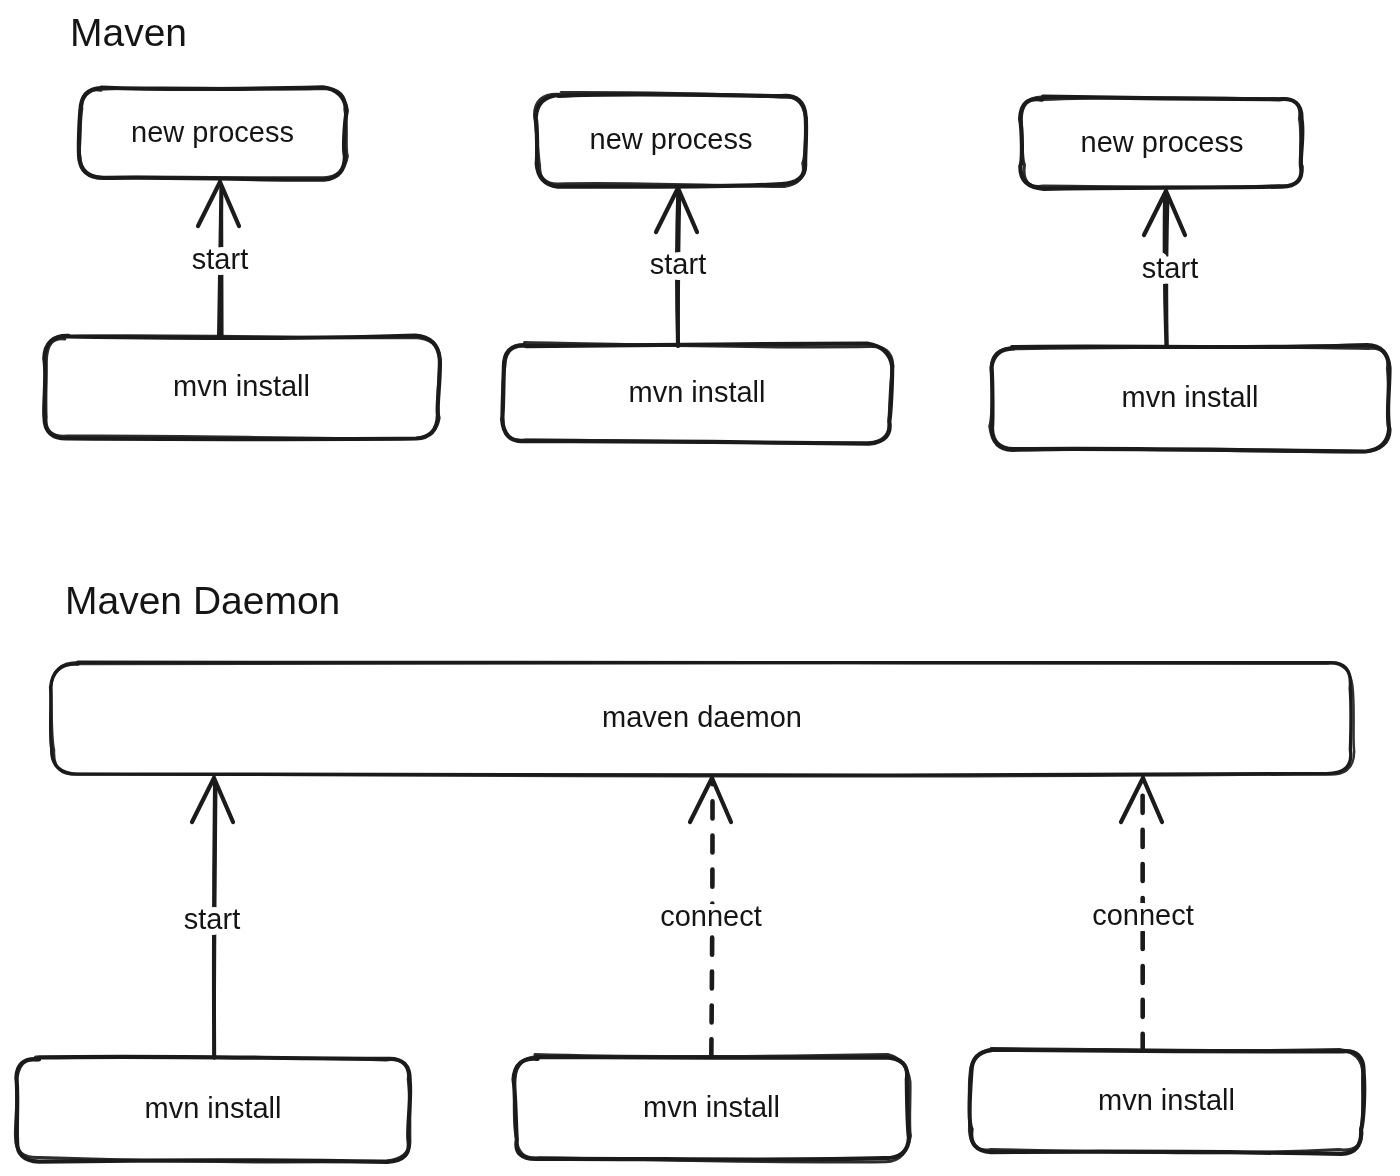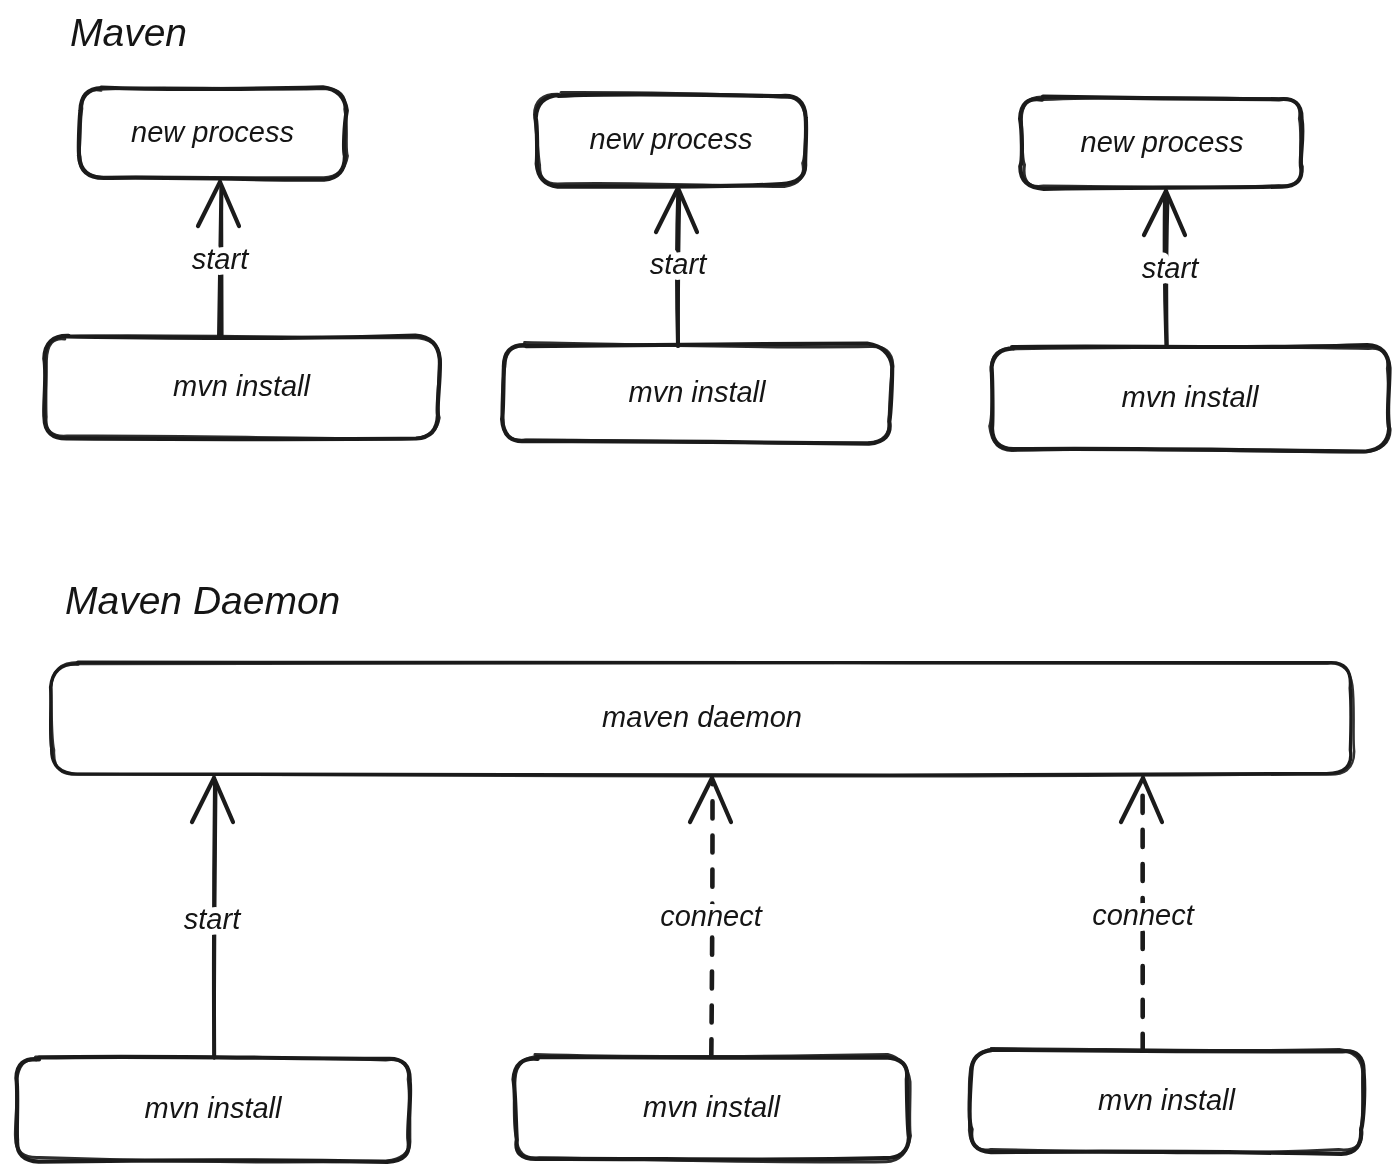--- a/index.html
+++ b/index.html
@@ -10,21 +10,20 @@
   body {
     width: 1400px;
     height: 1176px;
     font-family: "Liberation Sans", sans-serif;
     overflow: hidden;
   }
   #diagram-root {
     position: relative;
     width: 1400px;
     height: 853px;
-    font-style: italic;
   }
   svg#sketch {
     position: absolute;
     top: 0;
     left: 0;
     width: 1400px;
     height: 1176px;
     display: block;
   }
   .sk-shape {

